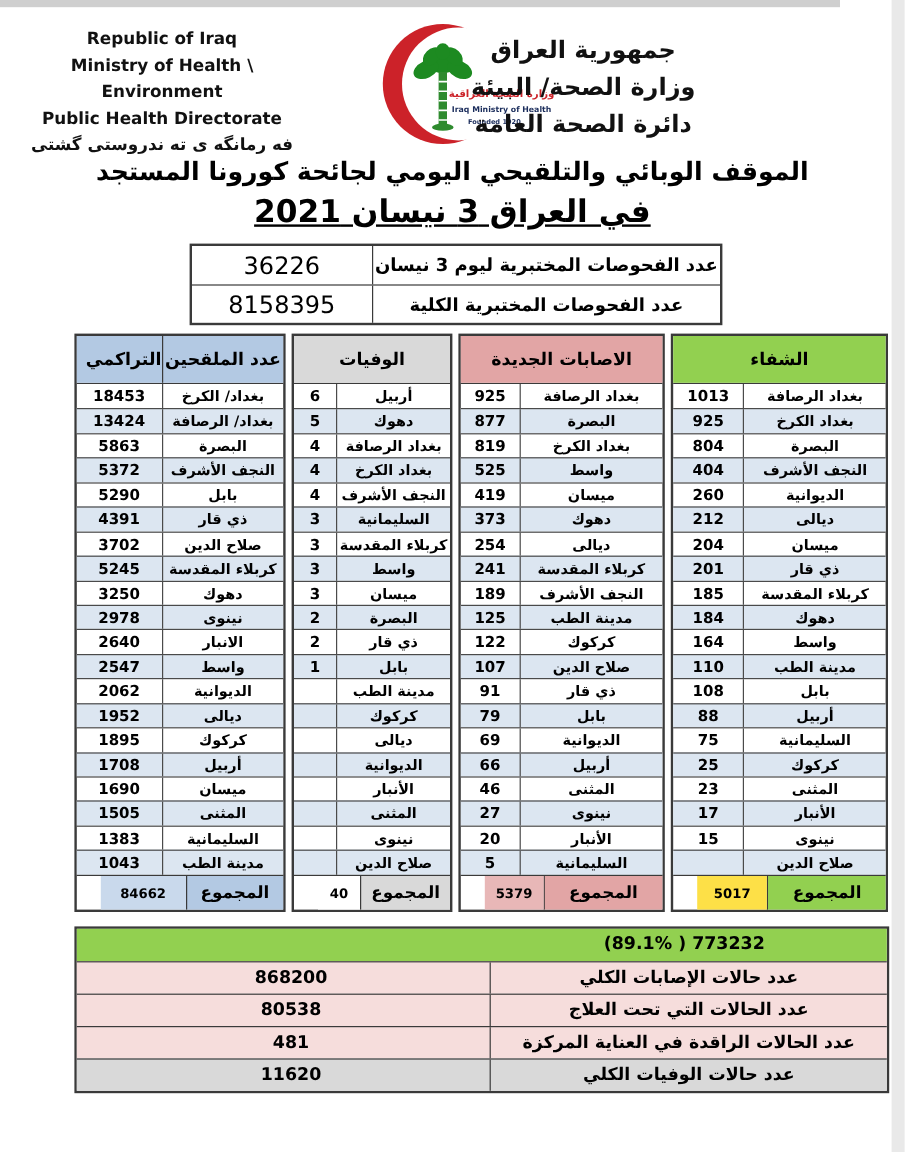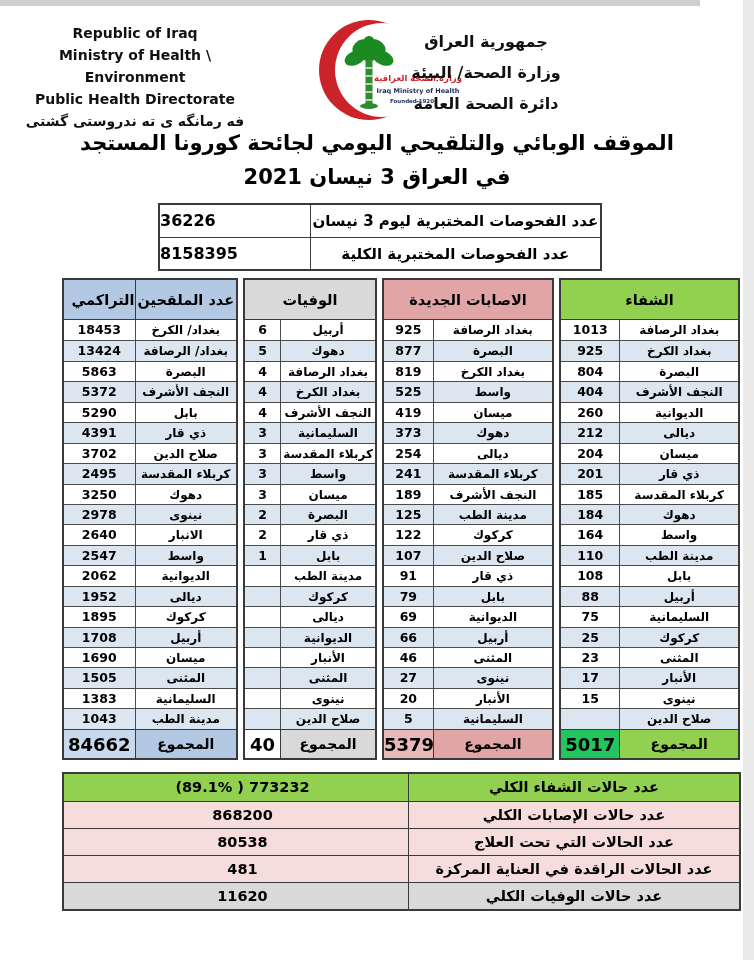--- a/index.html
+++ b/index.html
@@ -10,36 +10,36 @@
   
   .scan-top   { position:absolute; left:0; top:0; width:700px; height:6px; background:#cfcfcf; }
   .scan-right { position:absolute; right:0; top:0; width:11px; height:960px; background:#e9e9e9; }
 
   
   .letterhead { position:absolute; top:14px; left:0; width:619px; height:110px; }
   .lh-left  { position:absolute; left:10px;  top:8px;  width:250px; text-align:center;
               font-weight:bold; font-size:14px; color:#111; line-height:22px; }
   .lh-left .kurdish { font-size:14px; }
   .lh-right { position:absolute; right:18px; top:12px; width:230px; text-align:center;
-              font-weight:bold; font-size:16px; color:#111; line-height:31px; direction:rtl; }
+              font-weight:bold; font-size:20px; color:#111; line-height:31px; direction:rtl; }
   .lh-logo  { position:absolute; left:297px; top:0; width:165px; height:115px; }
 
   
   .title { position:absolute; top:126px; left:0; width:754px; text-align:center;
            direction:rtl; font-weight:bold; color:#000; }
   .title .t1 { font-size:21px; line-height:34px; }
-  .title .t2 { font-size:21px; line-height:34px; }
+  .title .t2 { font-size:26px; line-height:34px;text-decoration:underline; }
 
   
   .tests { position:absolute; left:158px; top:203px; width:444px; border:2px solid #3a3a3a; background:#fff; }
   .tests .trow { display:flex; direction:rtl; height:32px; }
   .tests .trow + .trow { border-top:1.5px solid #3a3a3a; }
   .tests .tlabel { width:66%; border-left:1.5px solid #3a3a3a; text-align:center;
                    font-weight:bold; font-size:15px; line-height:32px; }
-  .tests .tvalue { width:34%; text-align:left; font-weight:bold; font-size:16px;
+  .tests .tvalue { width:34%; text-align:center; font-weight:normal; font-size:20px;
                    line-height:32px; direction:ltr; }
 
   
   .gov-wrap { position:absolute; left:62px; top:278px; width:678px;
               display:flex; direction:rtl; justify-content:space-between; }
   .gov-table { border:2px solid #3a3a3a; background:#fff; }
   .t-recovery  { width:181px; } .t-recovery  .num { width:33%; }
   .t-infections{ width:172px; } .t-infections .num { width:29%; }
   .t-deaths    { width:134px; } .t-deaths    .num { width:27%; }
   .t-vaccinated{ width:176px; } .t-vaccinated .num { width:41%; }
@@ -53,21 +53,21 @@
   .gov-row + .gov-row { border-top:1px solid #4a4a4a; }
   .gov-row .name { flex:1; text-align:center; font-weight:bold; font-size:12px;
                    line-height:20.45px; border-left:1px solid #4a4a4a; overflow:hidden; white-space:nowrap; }
   .gov-row .num  { text-align:center; font-weight:bold; font-size:12.5px;
                    line-height:20.45px; direction:ltr; }
   .gov-row.stripe { background:#dce6f1; }
 
   .gov-total { display:flex; direction:rtl; height:29px; border-top:1.5px solid #3a3a3a; }
   .gov-total .name { flex:1; text-align:center; font-weight:bold; font-size:14px;
                      line-height:29px; border-left:1.5px solid #3a3a3a; }
-  .gov-total .num  { text-align:center; font-weight:bold; font-size:18px; line-height:29px; direction:ltr; }
+  .gov-total .num  { text-align:center; font-weight:bold; font-size:11px; line-height:29px; direction:ltr;margin-left:20px; }
 
   
   .summary { position:absolute; left:62px; top:772px; width:679px; border:2px solid #3a3a3a; }
   .sum-row { display:flex; direction:rtl; height:27px; }
   .sum-row + .sum-row { border-top:1.5px solid #3a3a3a; }
   .sum-row .slabel { width:50%; border-left:1.5px solid #3a3a3a; text-align:center;
                      font-weight:bold; font-size:14.5px; line-height:27px; }
   .sum-row .svalue { width:50%; text-align:center; font-weight:bold; font-size:14.5px;
                      line-height:27px; direction:ltr;margin-left:13px; }
 </style>
@@ -215,21 +215,21 @@
         <div class="gov-row">
           <div class="name">نينوى</div>
           <div class="num">15</div>
         </div>
         <div class="gov-row stripe">
           <div class="name">صلاح الدين</div>
           <div class="num"></div>
         </div>
         <div class="gov-total">
           <div class="name" style="background: rgb(146, 208, 80);">المجموع</div>
-          <div class="num" style="background: #22c55e; width: 33%;">5017</div>
+          <div class="num" style="background: #fde047; width: 33%;">5017</div>
         </div>
       </div>
       <div class="gov-table t-infections">
         <div class="gov-head">
           <div class="hcell" style="background: rgb(226, 165, 165);">الاصابات الجديدة</div>
         </div>
         <div class="gov-row">
           <div class="name">بغداد الرصافة</div>
           <div class="num">925</div>
         </div>
@@ -431,21 +431,21 @@
         <div class="gov-row stripe">
           <div class="name">ذي قار</div>
           <div class="num">4391</div>
         </div>
         <div class="gov-row">
           <div class="name">صلاح الدين</div>
           <div class="num">3702</div>
         </div>
         <div class="gov-row stripe">
           <div class="name">كربلاء المقدسة</div>
-          <div class="num">2495</div>
+          <div class="num">5245</div>
         </div>
         <div class="gov-row">
           <div class="name">دهوك</div>
           <div class="num">3250</div>
         </div>
         <div class="gov-row stripe">
           <div class="name">نينوى</div>
           <div class="num">2978</div>
         </div>
         <div class="gov-row">
@@ -490,21 +490,20 @@
         </div>
         <div class="gov-total">
           <div class="name" style="background: rgb(179, 201, 227);">المجموع</div>
           <div class="num" style="background: rgb(201, 217, 236); width: 41%;">84662</div>
         </div>
       </div>
     </div>
 
   <div class="summary" id="summary">
       <div class="sum-row" style="background: rgb(146, 208, 80);">
-        <div class="slabel">عدد حالات الشفاء الكلي</div>
         <div class="svalue">(89.1% )   773232</div>
       </div>
       <div class="sum-row" style="background: rgb(246, 221, 220);">
         <div class="slabel">عدد حالات الإصابات الكلي</div>
         <div class="svalue">868200</div>
       </div>
       <div class="sum-row" style="background: rgb(246, 221, 220);">
         <div class="slabel">عدد الحالات التي تحت العلاج</div>
         <div class="svalue">80538</div>
       </div>

